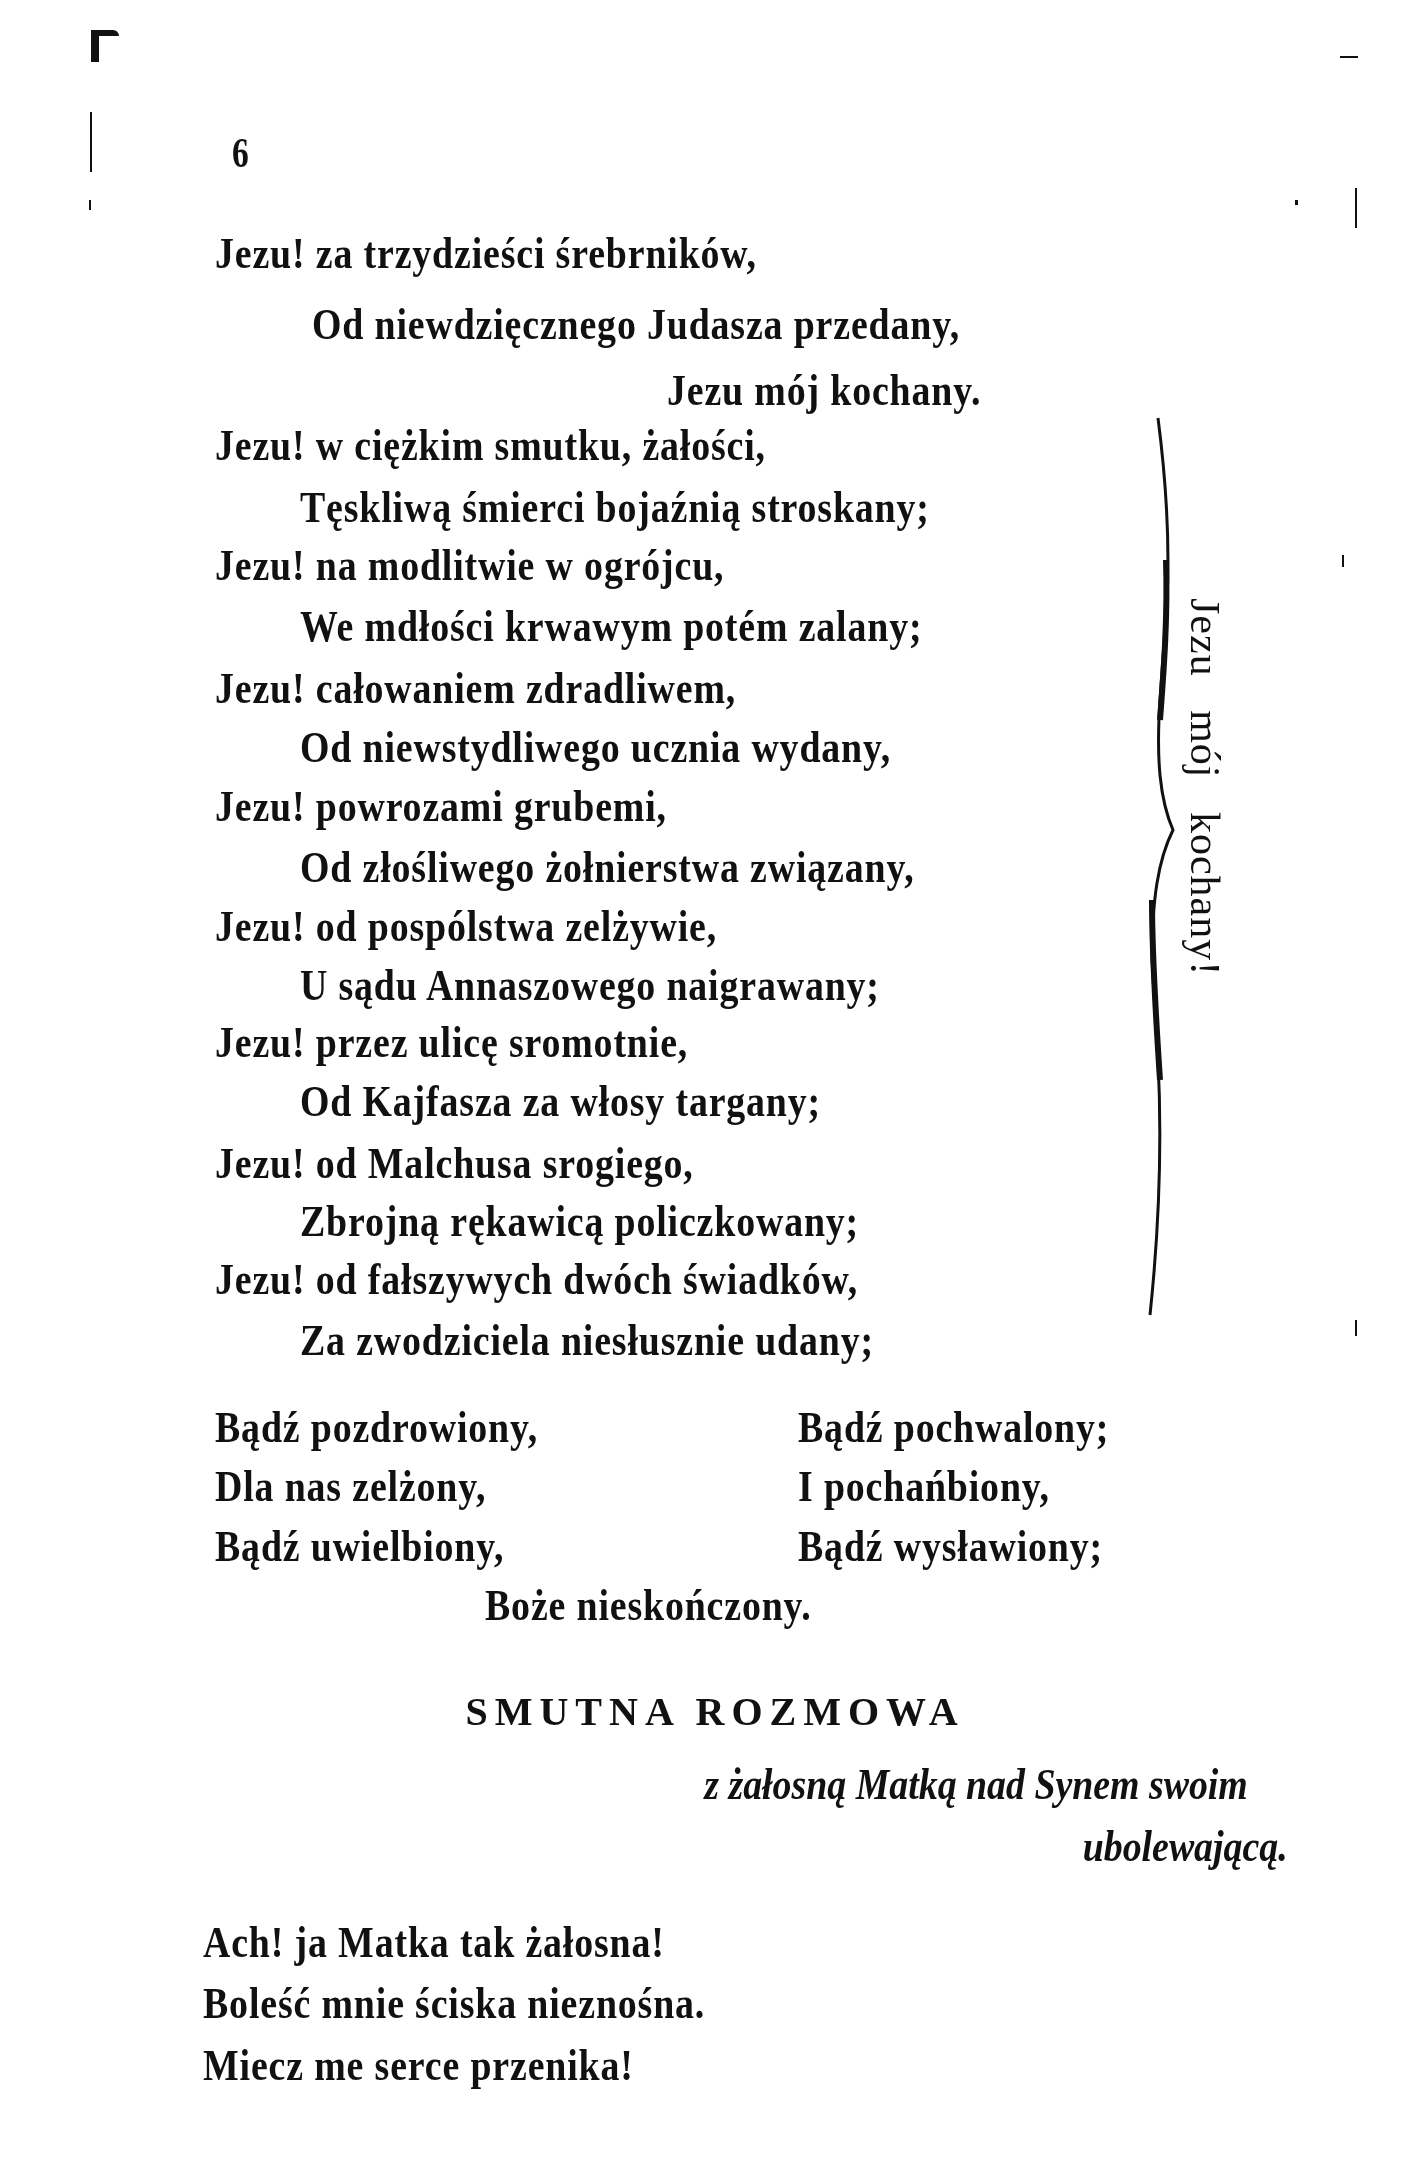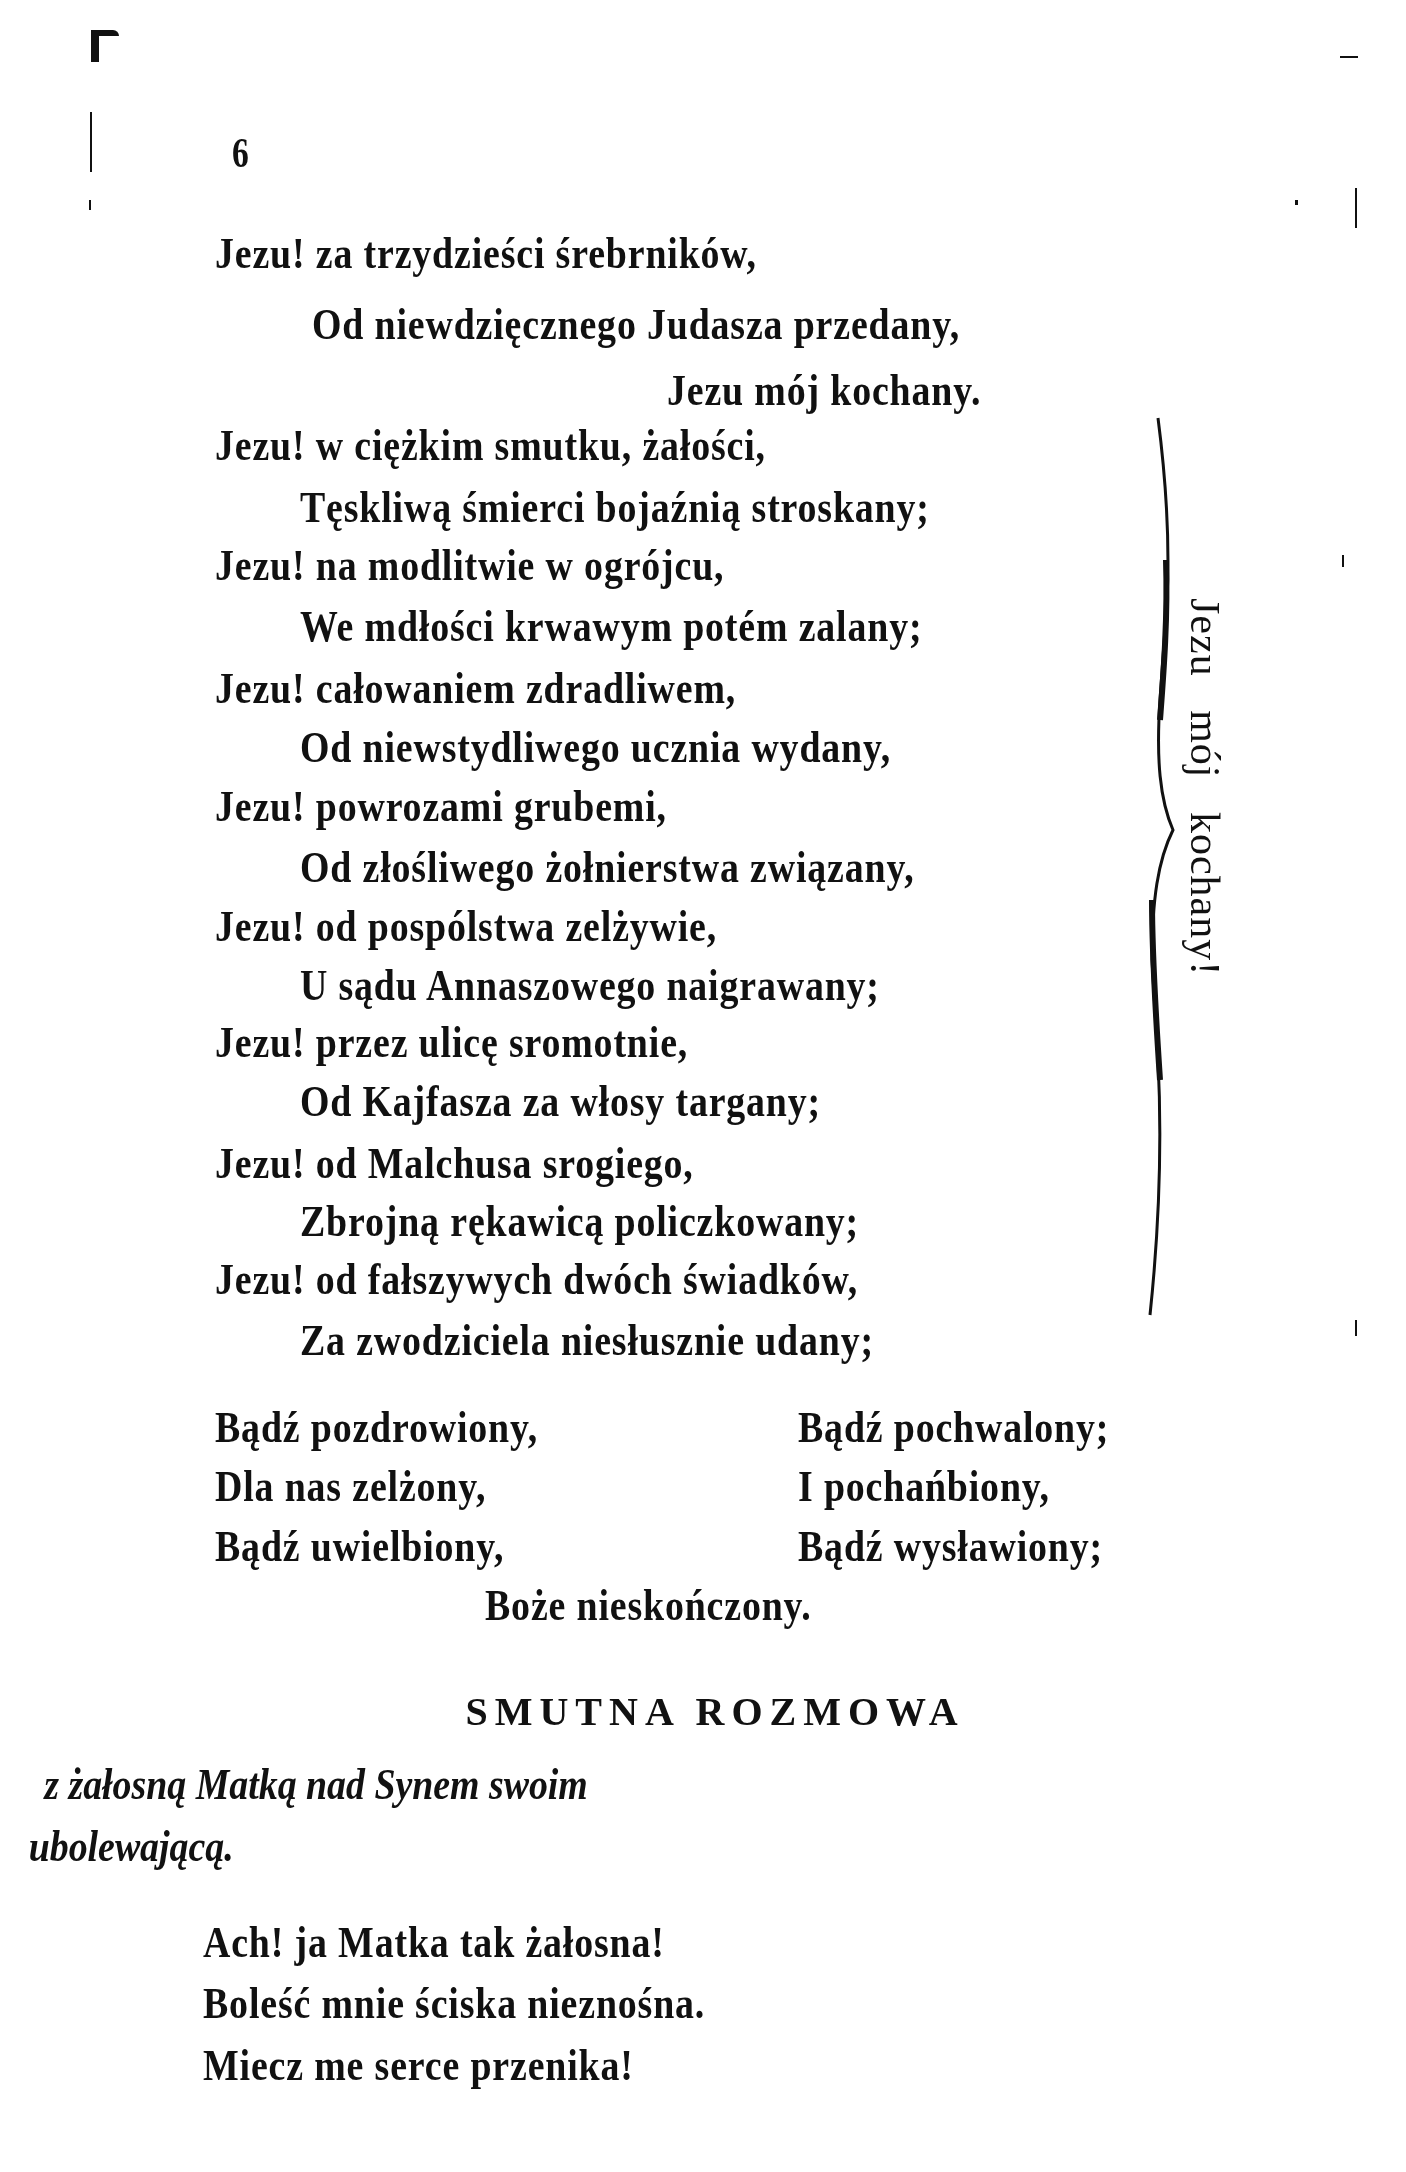--- a/index.html
+++ b/index.html
@@ -7,21 +7,21 @@
   .page { position: absolute; left: 0; top: 0; width: 1406px; height: 2172px; background: #fff; color: #111; }
   .ln {
     position: absolute; white-space: nowrap;
     font-family: "Liberation Serif", "DejaVu Serif", serif;
     font-weight: bold; font-size: 44px; line-height: 50px;
     letter-spacing: 1px;
     transform: scaleX(0.86); transform-origin: left center;
   }
   .pg { position: absolute; left: 232px; top: 128px; font-family: "Liberation Serif", serif; font-weight: bold; font-size: 42px; line-height: 50px; transform: scaleX(0.8); transform-origin: left center; }
   .title { position: absolute; left: 0; width: 1406px; text-align: center; font-family: "Liberation Serif", serif; font-weight: bold; font-size: 40px; letter-spacing: 7px; padding-left: 12px; }
-  .subt { position: absolute; left: 0; width: 1292px; text-align: left; font-family: "Liberation Serif", serif; font-style: italic; font-weight: bold; font-size: 44px; line-height: 50px; }
+  .subt { position: absolute; left: 0; width: 1292px; text-align: right; font-family: "Liberation Serif", serif; font-style: italic; font-weight: bold; font-size: 44px; line-height: 50px; }
   .subt span { display: inline-block; transform: scaleX(0.86); }
   .vert {
     position: absolute; left: 1182px; top: 598px; width: 46px; height: 462px;
   }
   .vert span {
     position: absolute; left: 46px; top: 0; transform-origin: 0 0; transform: rotate(90deg);
     white-space: nowrap; font-family: "Liberation Serif", serif; font-size: 42px; line-height: 46px;
     word-spacing: 22px; letter-spacing: 1px;
   }
   .mark { position: absolute; background: #111; }

